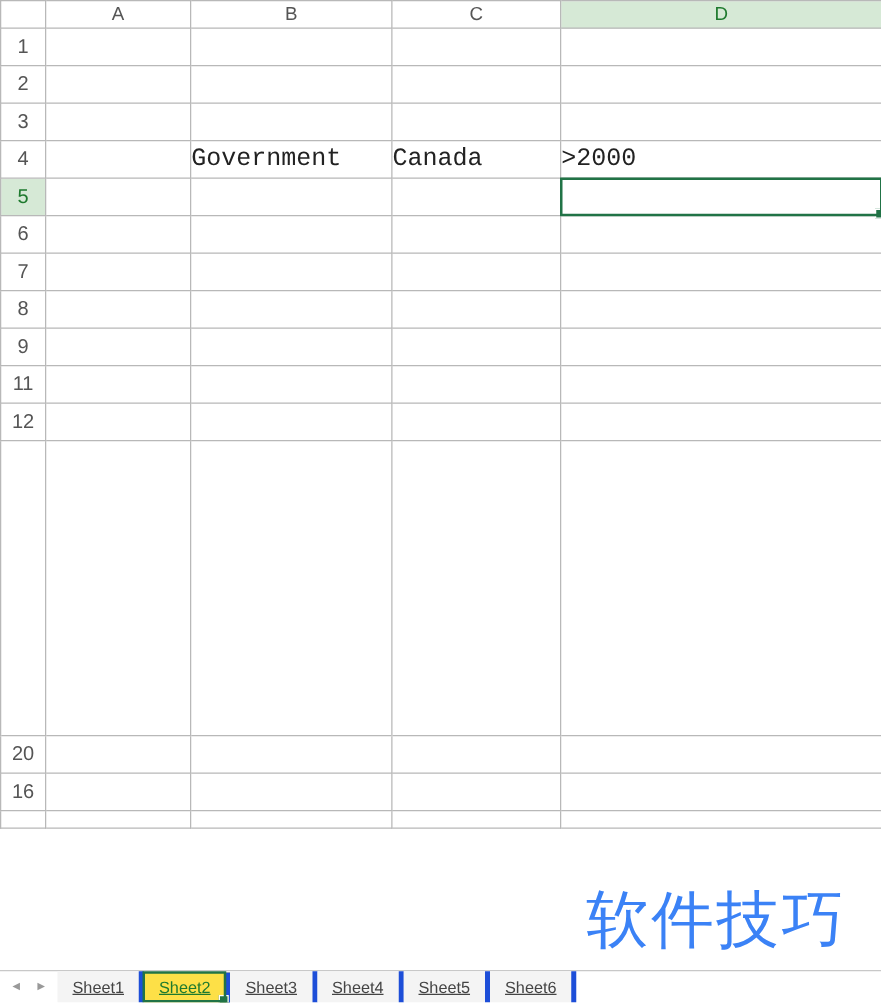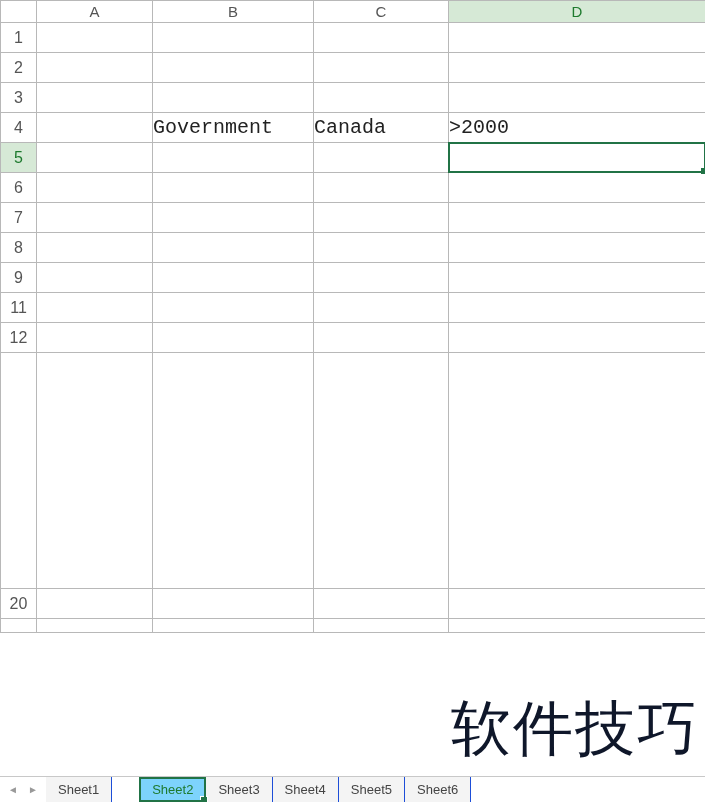--- a/index.html
+++ b/index.html
@@ -105,41 +105,41 @@
     width: 46px;
     display: flex;
     align-items: center;
     justify-content: center;
     gap: 10px;
     color: #999;
     font-size: 10px;
   }
   .tab {
     padding: 0 12px;
-    border-right: 1px solid #1d4ed8;
+    border-right: 4px solid #1d4ed8;
     display: flex;
     align-items: center;
     cursor: pointer;
     background: #f4f4f4;
+    text-decoration: underline;
   }
   .tab.active {
-    background: #7dd3fc;
+    background: #fde047;
     color: #1e7a2e;
     border-bottom: 2px solid #fff;
     position: relative;
     top: 1px;
-    margin-left: 28px;
   }
   .watermark {
     position: absolute;
-    right: 6px;
+    right: 28px;
     bottom: 32px;
     font-family: "Microsoft YaHei", sans-serif;
-    font-size: 60px;
-    color: #0f172a;
+    font-size: 50px;
+    color: #3b82f6;
     letter-spacing: 2px;
     pointer-events: none;
     user-select: none;
   }
   .rowclip {
     height: 14px;
   }
 </style>
 </head>
 <body>
@@ -251,20 +251,27 @@
         <td class="cell" style="border-bottom:none;border-top:none;"></td>
       </tr>
 
   <tr>
         <th class="rowhdr">20</th>
         <td class="cell"></td>
         <td class="cell"></td>
         <td class="cell"></td>
         <td class="cell"></td>
       </tr>
+  <tr>
+        <th class="rowhdr">16</th>
+        <td class="cell"></td>
+        <td class="cell"></td>
+        <td class="cell"></td>
+        <td class="cell"></td>
+      </tr>
   <tr class="rowclip">
         <th class="rowhdr" style="height:14px;font-size:11px;"></th>
         <td class="cell" style="height:14px"></td>
         <td class="cell" style="height:14px"></td>
         <td class="cell" style="height:14px"></td>
         <td class="cell" style="height:14px"></td>
       </tr>
 </tbody>
   </table>
 

